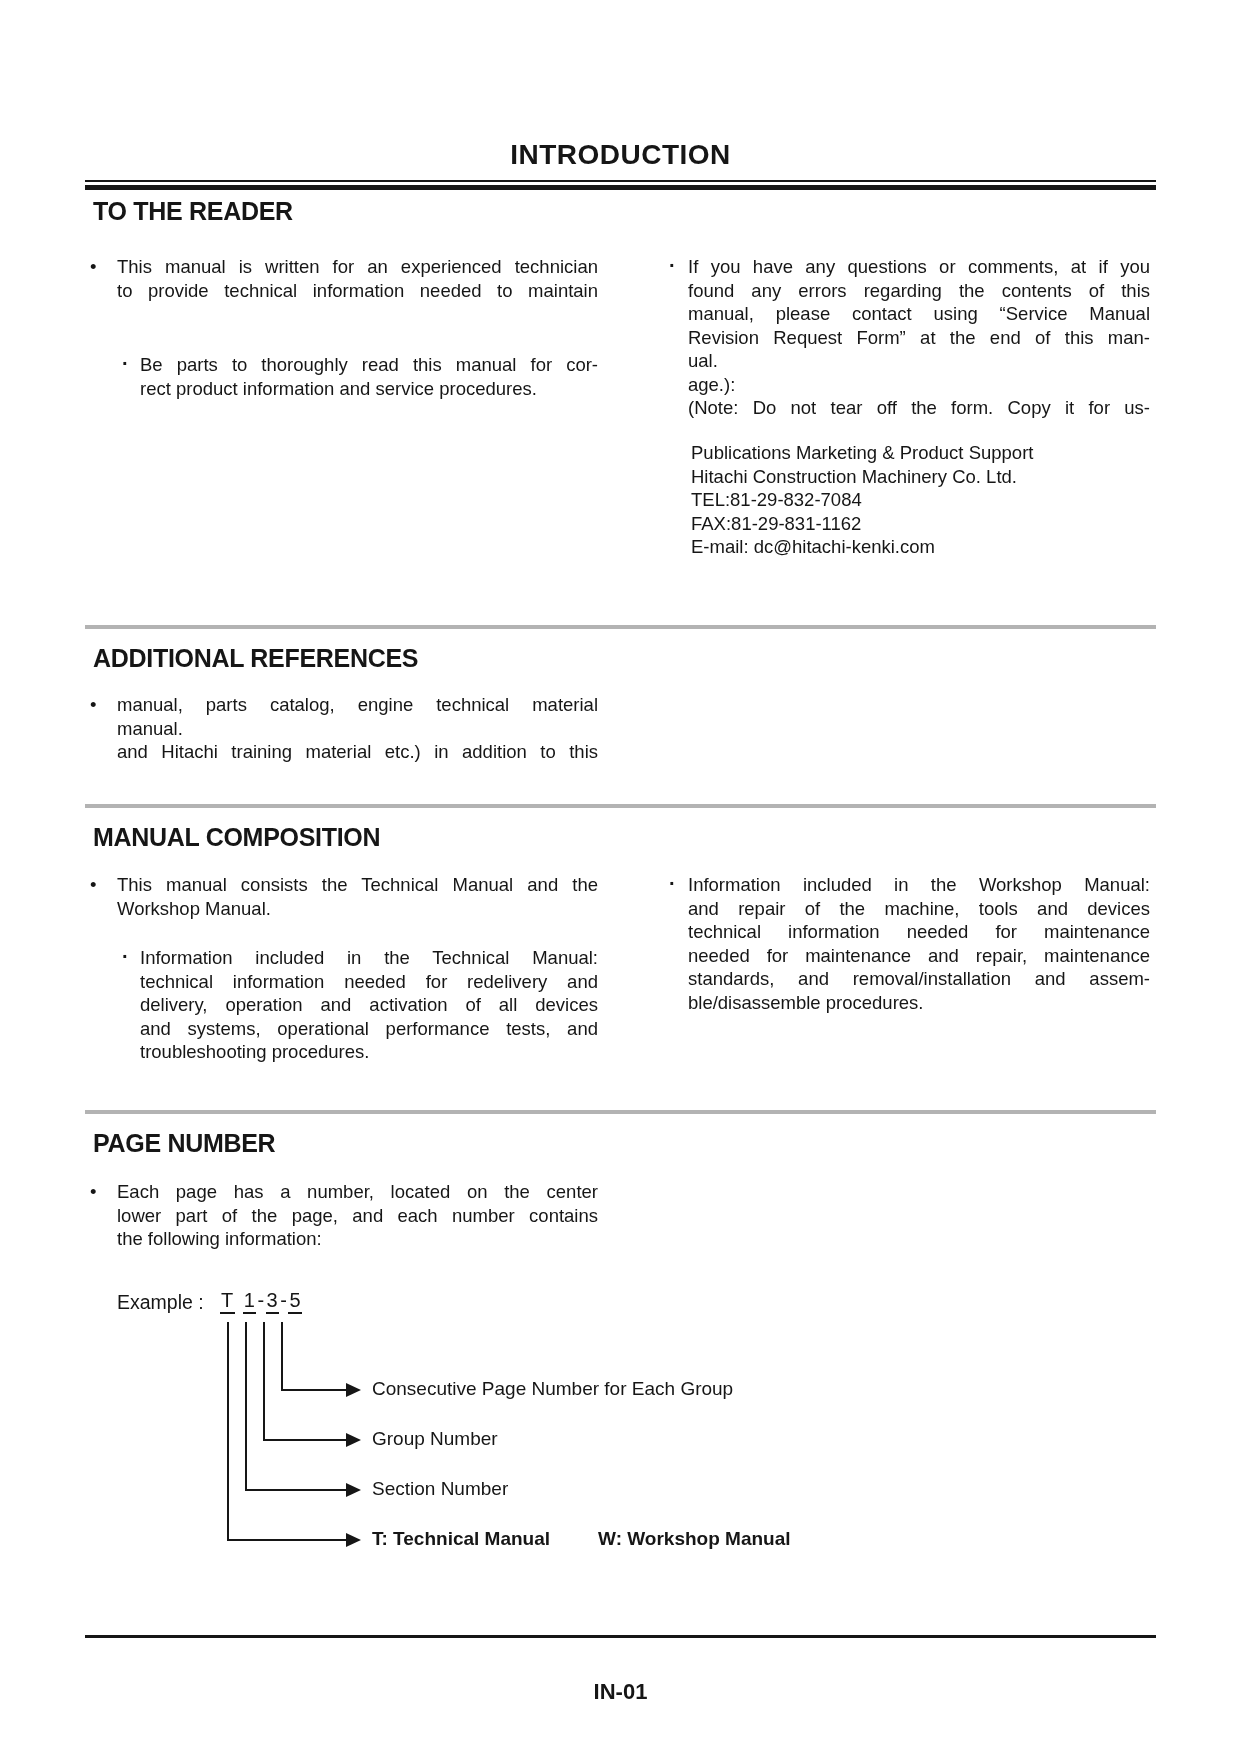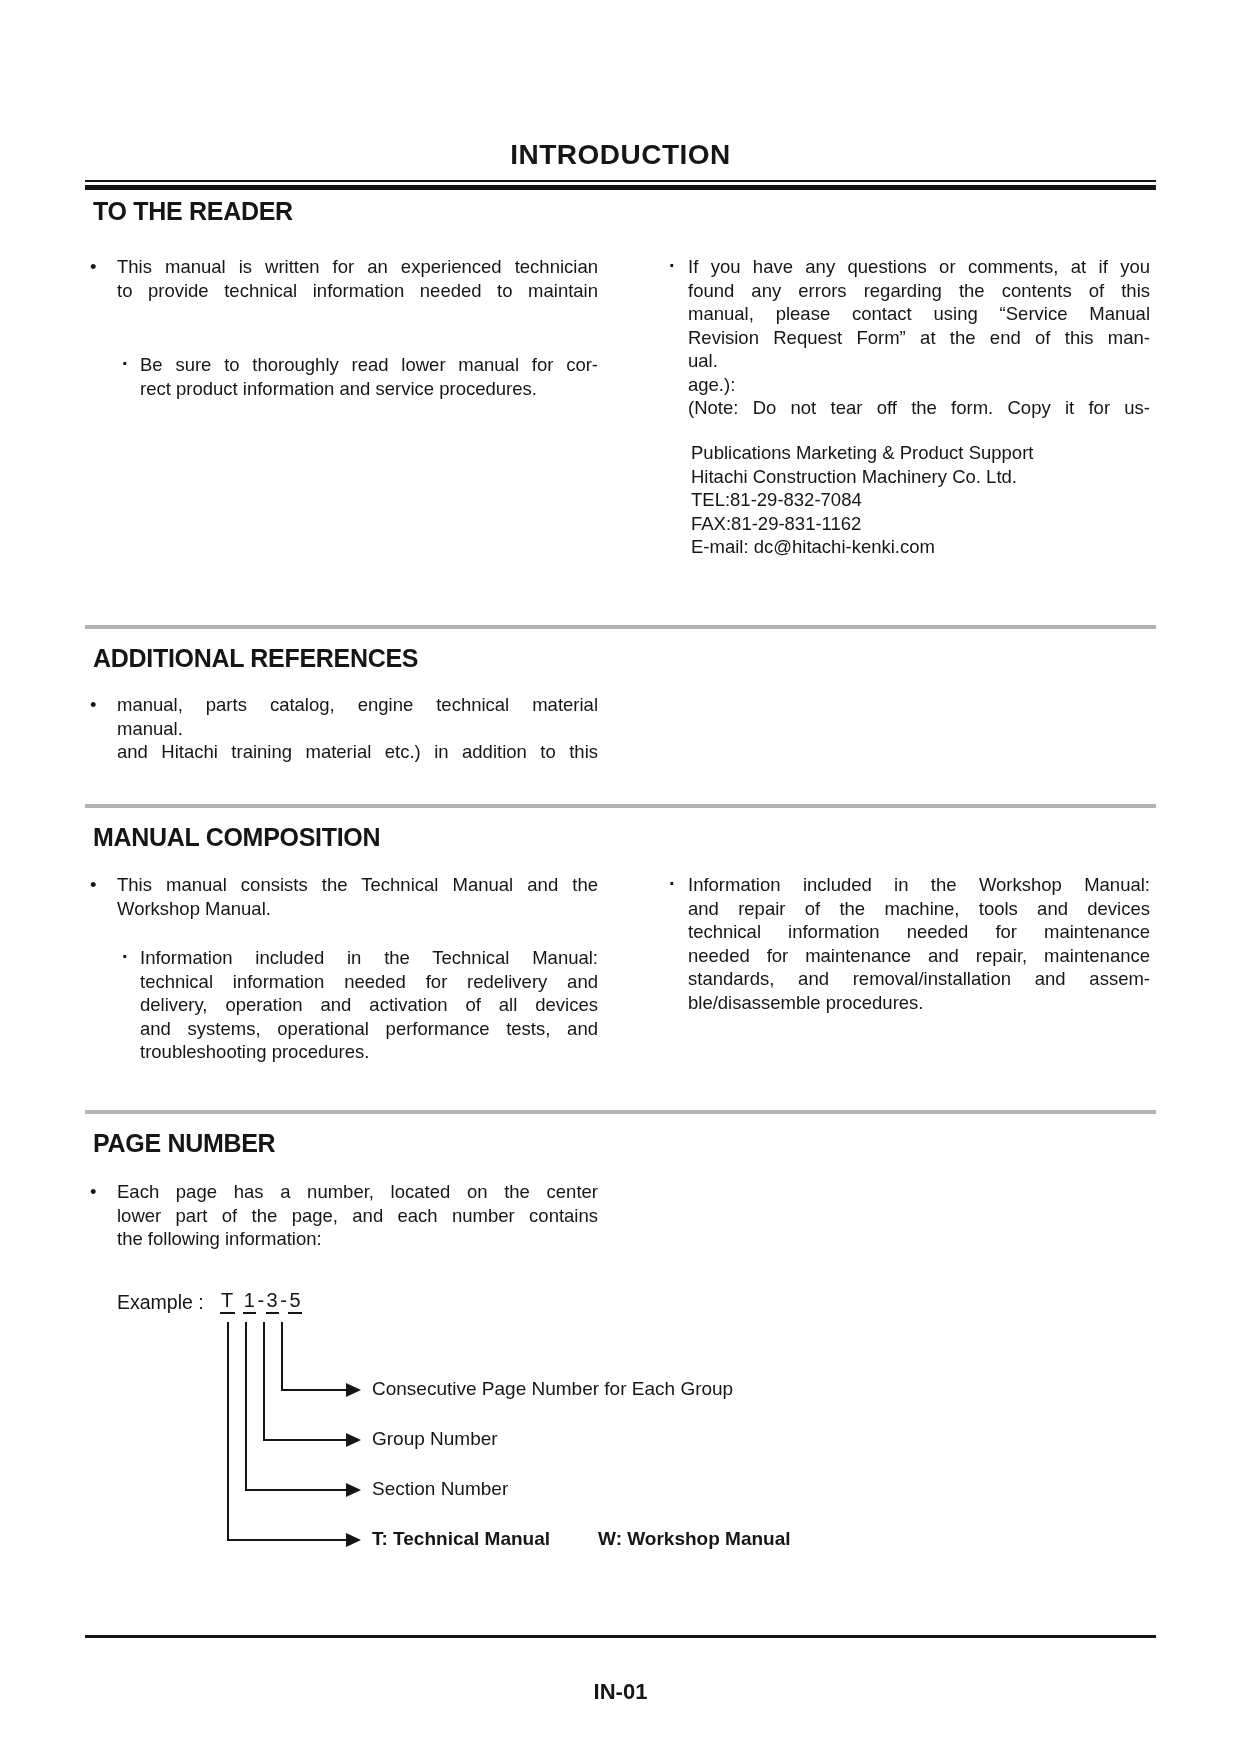--- a/index.html
+++ b/index.html
@@ -63,21 +63,21 @@
   <div class="abs sec-h" style="top:197px">TO THE READER</div>
 
   <div class="abs bullet" style="left:90px; top:255px">•</div>
   <div class="abs para" style="left:117px; top:255px; width:481px">
       <div class="ln">This manual is written for an experienced technician</div>
       <div class="ln">to provide technical information needed to maintain</div>
     </div>
 
   <div class="abs bullet-sm" style="left:122px; top:352px">·</div>
   <div class="abs para" style="left:140px; top:353px; width:458px">
-      <div class="ln">Be sure to thoroughly read lower manual for cor-</div>
+      <div class="ln">Be parts to thoroughly read this manual for cor-</div>
       <div class="ln ln-last">rect product information and service procedures.</div>
     </div>
 
   <div class="abs bullet-sm" style="left:669px; top:254px">·</div>
   <div class="abs para" style="left:688px; top:255px; width:462px">
       <div class="ln">If you have any questions or comments, at if you</div>
       <div class="ln">found any errors regarding the contents of this</div>
       <div class="ln">manual, please contact using “Service Manual</div>
       <div class="ln">Revision Request Form” at the end of this man-</div>
       <div class="ln">ual.</div>

